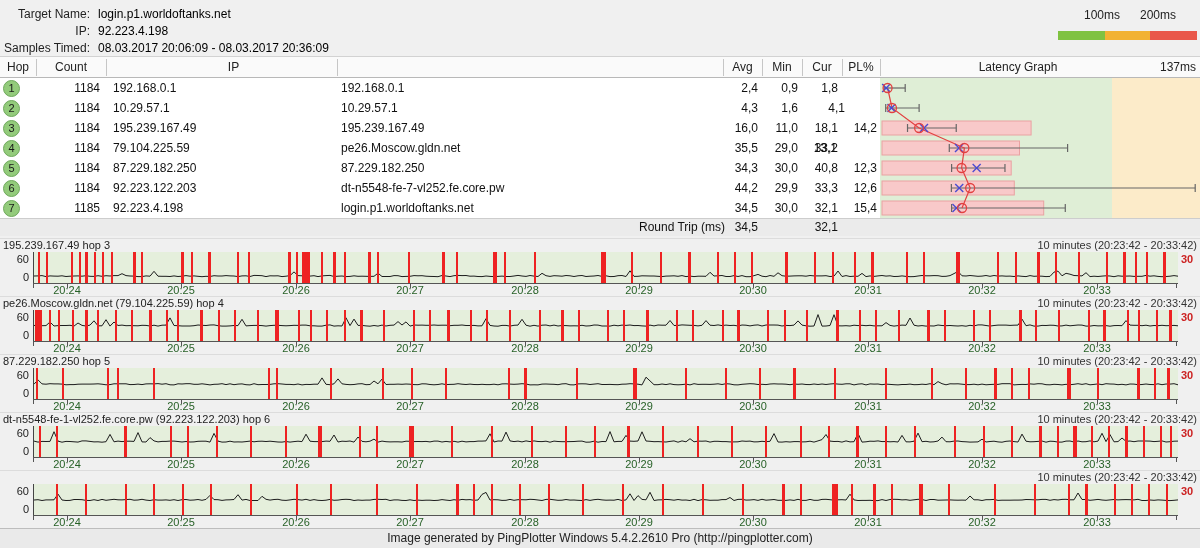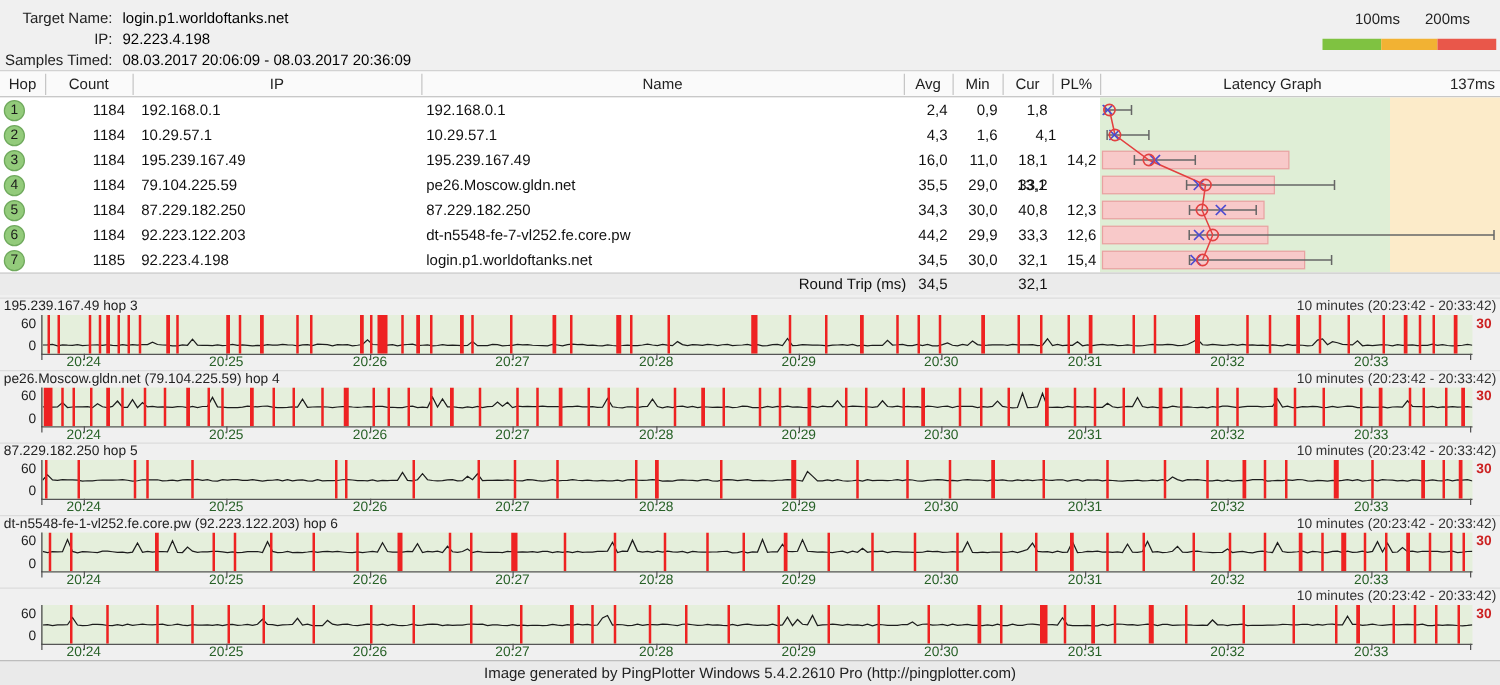--- a/index.html
+++ b/index.html
@@ -64,22 +64,21 @@
     <div class="legend-bar">
       <div id="lg-g" style="width: 47px; background: rgb(127, 194, 65);"></div>
       <div id="lg-o" style="width: 45px; background: rgb(242, 178, 51);"></div>
       <div id="lg-r" style="width: 47px; background: rgb(233, 87, 74);"></div>
     </div>
   </div>
 
   <div class="thead">
     <div class="th" style="left:0;width:36px">Hop</div>
     <div class="th" style="left:36px;width:70px">Count</div>
-    <div class="th" style="left:106px;width:231px">IP</div>
-    <div class="th" style="left:337px;width:386px">Name</div>
+    <div class="th" style="left:118px;width:231px">IP</div>
     <div class="th" style="left:723px;width:39px">Avg</div>
     <div class="th" style="left:762px;width:40px">Min</div>
     <div class="th" style="left:802px;width:40px">Cur</div>
     <div class="th" style="left:842px;width:38px">PL%</div>
     <div class="th" style="left:880px;width:276px">Latency Graph</div>
     <div class="th" style="left:1150px;width:46px;text-align:right">137ms</div>
     <div class="vsep" style="left:36px"></div>
       <div class="vsep" style="left:106px"></div>
     <div class="vsep" style="left:337px"></div>
       <div class="vsep" style="left:723px"></div>

